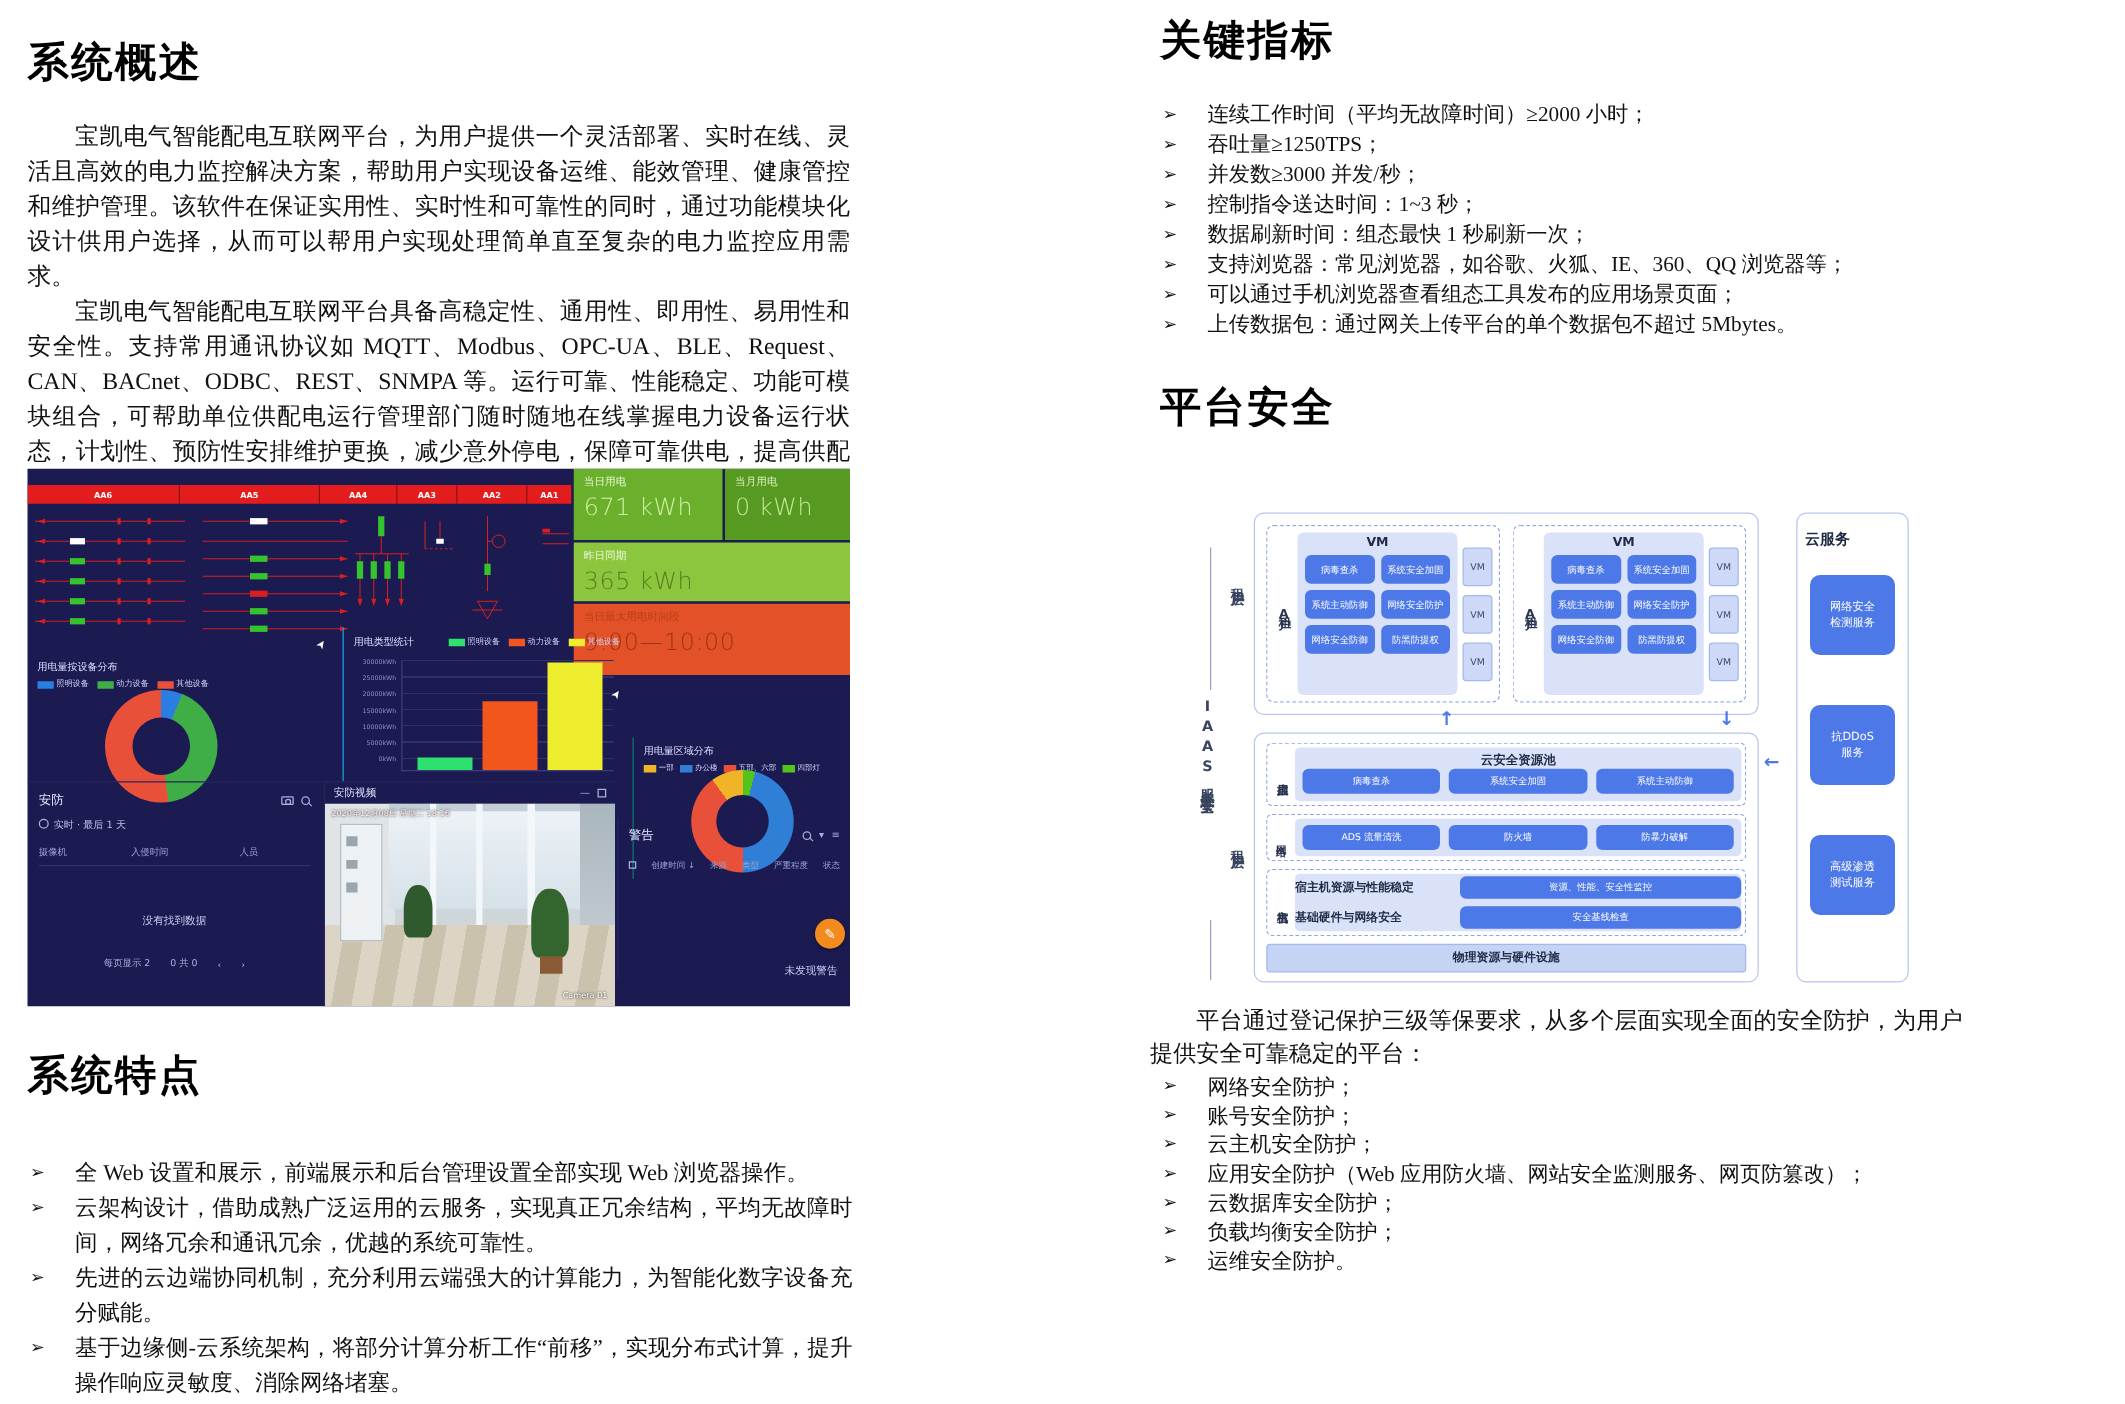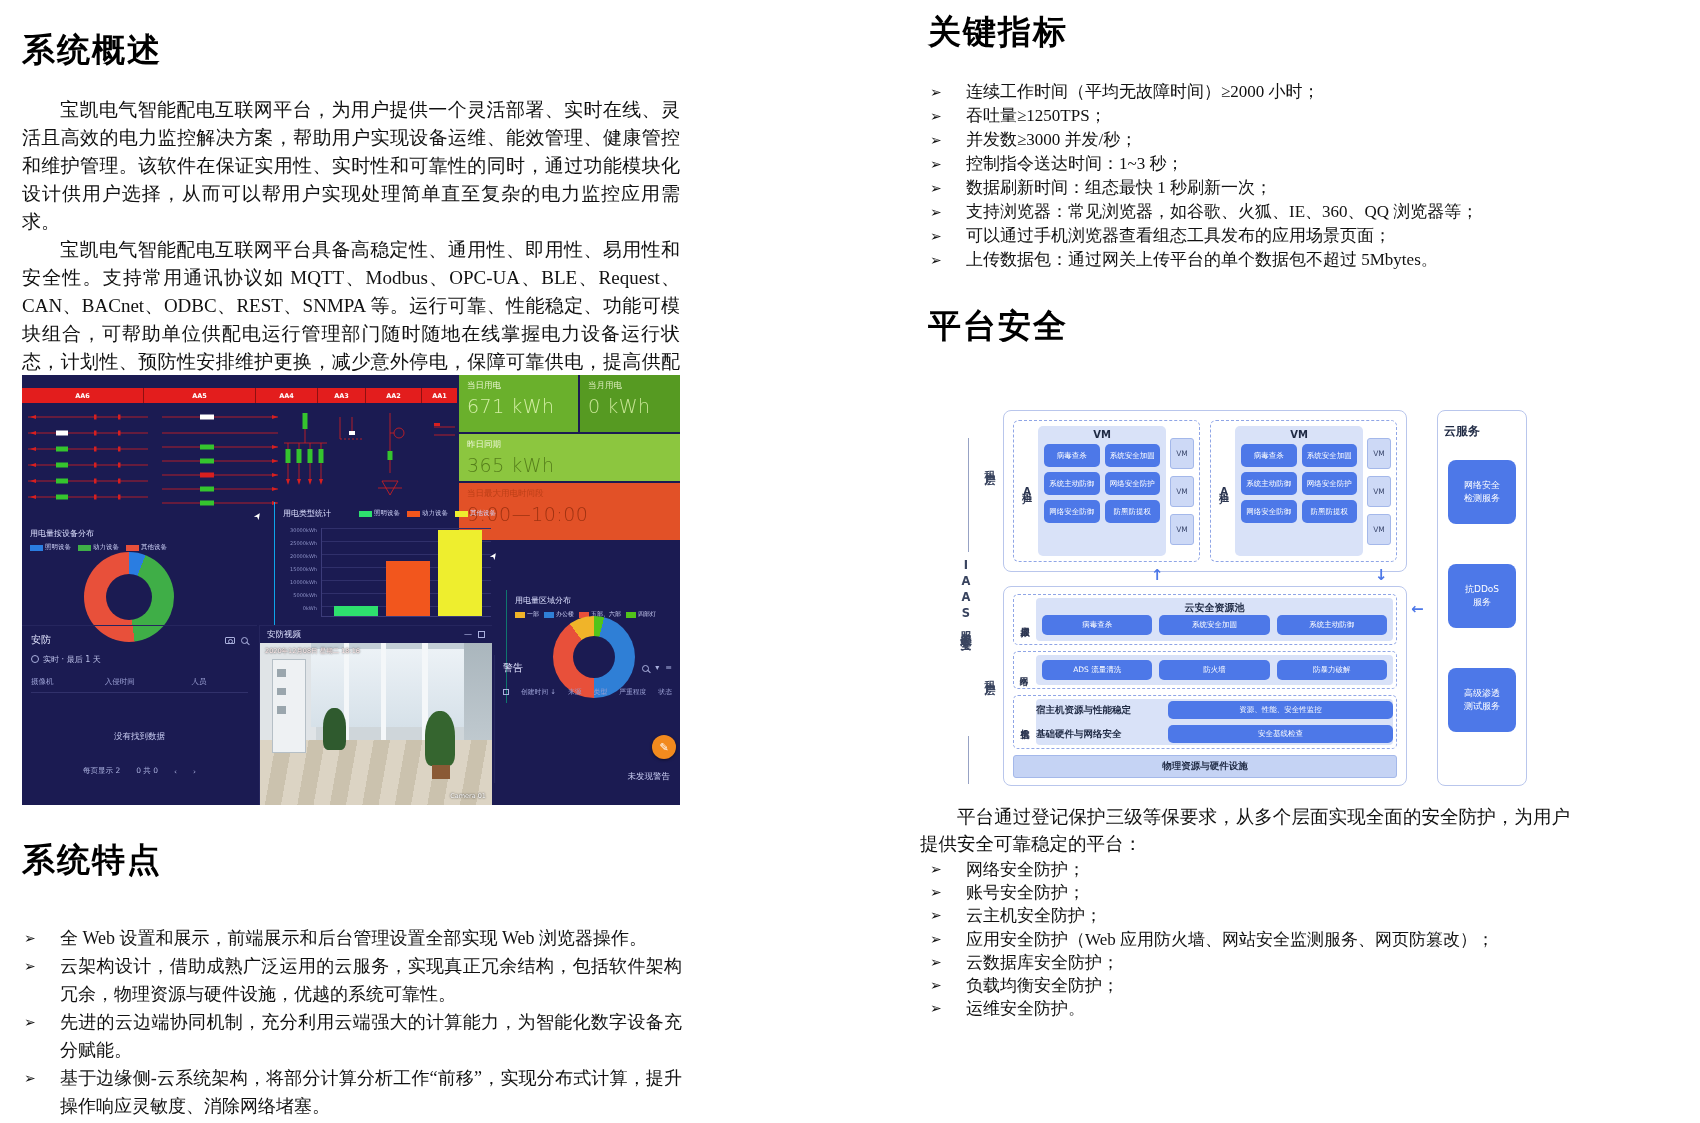--- a/index.html
+++ b/index.html
@@ -432,21 +432,21 @@
 
 <h1 class="doc abs" style="left:22px;top:838px;">系统特点</h1>
 
 <div class="blist lh28 abs" style="left:22px;top:924px;width:660px;">
   <div class="bitem">
       <span class="bmark">➢</span>
       <span class="btext">全 Web 设置和展示，前端展示和后台管理设置全部实现 Web 浏览器操作。</span>
     </div>
   <div class="bitem">
       <span class="bmark">➢</span>
-      <span class="btext">云架构设计，借助成熟广泛运用的云服务，实现真正冗余结构，包括软件架构冗余，物理资源与硬件设施，优越的系统可靠性。</span>
+      <span class="btext">云架构设计，借助成熟广泛运用的云服务，实现真正冗余结构，平均无故障时间，网络冗余和通讯冗余，优越的系统可靠性。</span>
     </div>
   <div class="bitem">
       <span class="bmark">➢</span>
       <span class="btext">先进的云边端协同机制，充分利用云端强大的计算能力，为智能化数字设备充分赋能。</span>
     </div>
   <div class="bitem">
       <span class="bmark">➢</span>
       <span class="btext">基于边缘侧-云系统架构，将部分计算分析工作“前移”，实现分布式计算，提升操作响应灵敏度、消除网络堵塞。</span>
     </div>
 </div>

